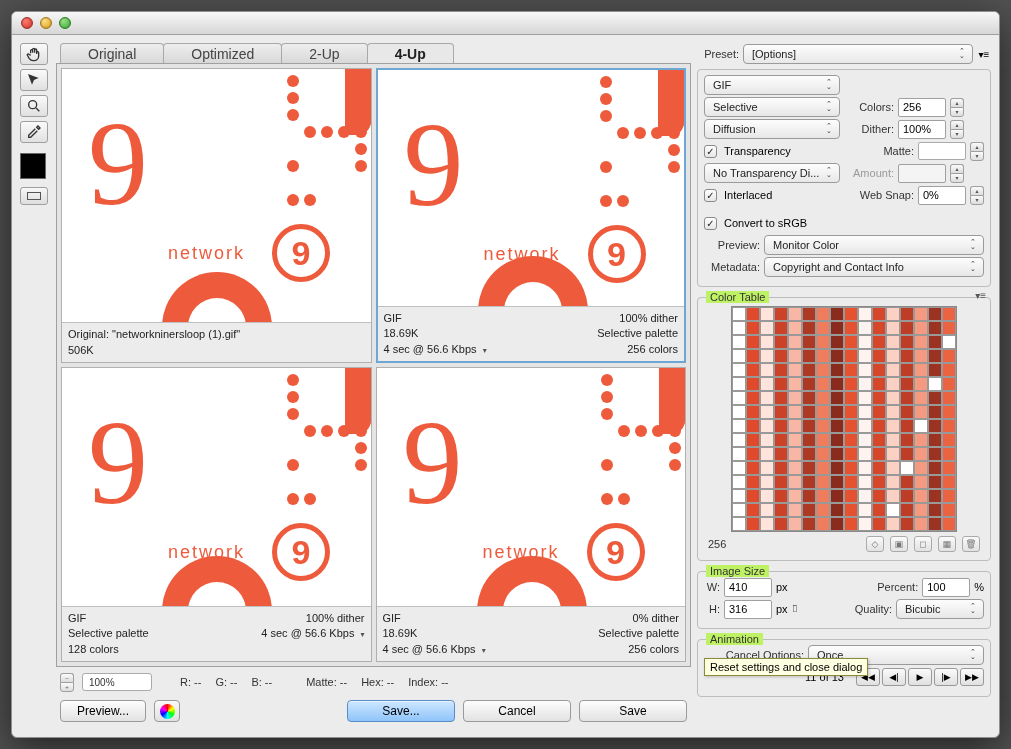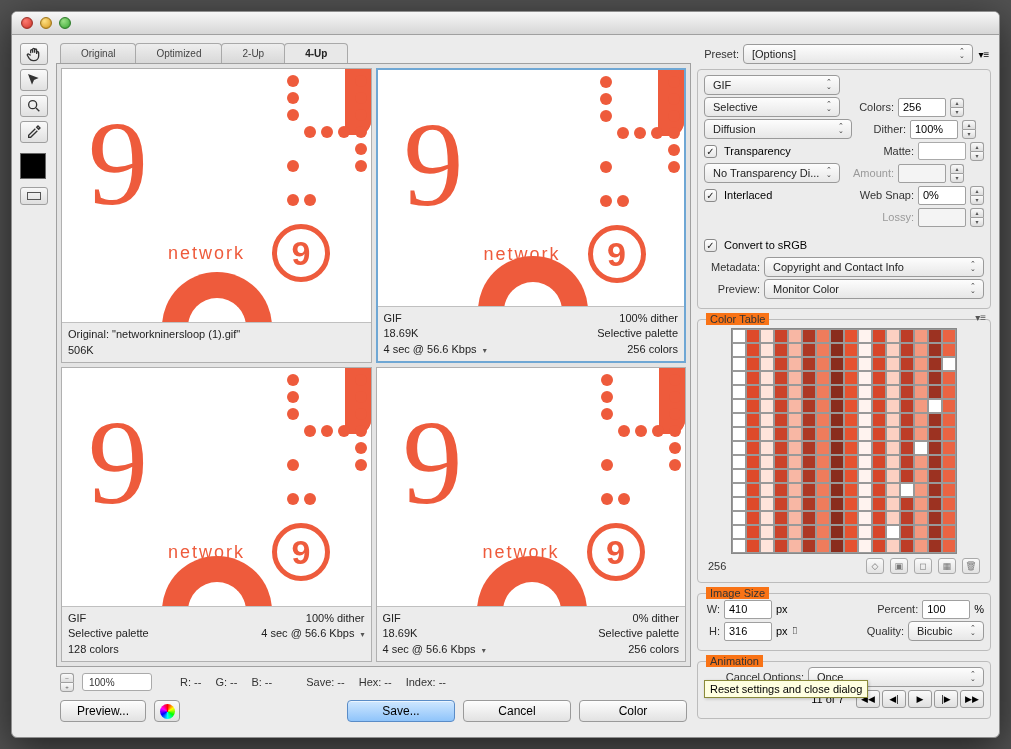--- a/index.html
+++ b/index.html
@@ -17,21 +17,21 @@
 .body { flex:1; display:flex; padding:8px; gap:6px; }
 .toolcol { width:30px; display:flex; flex-direction:column; gap:4px; }
 .toolbtn { width:28px; height:22px; background:linear-gradient(#fafafa,#e0e0e0); border:1px solid #9f9f9f; border-radius:3px; display:flex; align-items:center; justify-content:center; font-size:14px; color:#333; }
 .toolbtn svg { width:16px; height:16px; }
 .swatch { width:26px; height:26px; background:#000; border:1px solid #666; margin-top:6px; }
 .togbtn { width:28px; height:18px; background:linear-gradient(#f7f7f7,#dedede); border:1px solid #9f9f9f; border-radius:3px; margin-top:4px; display:flex; align-items:center; justify-content:center; }
 .togbtn div { width:14px; height:8px; border:1px solid #555; }
 
 .mainpane { flex:1; display:flex; flex-direction:column; }
 .tabs { display:flex; height:20px; padding-left:4px; }
-.tab { padding:3px 20px; background:linear-gradient(#eee,#d8d8d8); border:1px solid #a9a9a9; border-bottom:none; border-radius:4px 4px 0 0; margin-right:-1px; color:#444; font-size:10px; display:flex; align-items:center; }
+.tab { padding:3px 27px; background:linear-gradient(#eee,#d8d8d8); border:1px solid #a9a9a9; border-bottom:none; border-radius:4px 4px 0 0; margin-right:-1px; color:#444; font-size:14px; display:flex; align-items:center; }
 .tab.active { background:#e8e8e8; font-weight:bold; color:#222; }
 .previewgrid { flex:1; background:#e4e4e4; border:1px solid #a0a0a0; padding:4px; display:grid; grid-template-columns:1fr 1fr; grid-template-rows:1fr 1fr; gap:4px; }
 .pcell { border:1px solid #b0b0b0; background:#fff; display:flex; flex-direction:column; overflow:hidden; }
 .pcell.selected { border:2px solid #6fa7d4; }
 .pimg { flex:1; position:relative; overflow:hidden; background:#fff; }
 .pinfo { background:#ececec; padding:4px 6px; font-size:10px; color:#222; line-height:1.4; display:grid; grid-template-columns:1fr auto; gap:0 10px; border-top:1px solid #c0c0c0; }
 .pinfo span:nth-child(even){ text-align:right; }
 .flymenu::after { content:"▾"; font-size:8px; margin-left:3px; color:#555; }
 
 
@@ -71,21 +71,21 @@
 .sel.carets::after { content:"⌃\A⌄"; white-space:pre; background:none; font-size:7px; line-height:5px; top:3px; color:#333; }
 .numfield { width:48px; height:19px; border:1px solid #a0a0a0; background:#fff; padding:0 4px; font-size:11px; display:flex; align-items:center; border-radius:2px; }
 .numfield.dim { background:#f4f4f4; color:#bbb; }
 .stepper { width:14px; height:19px; display:flex; flex-direction:column; }
 .stepper div { flex:1; background:linear-gradient(#fafafa,#ddd); border:1px solid #9f9f9f; font-size:6px; display:flex; align-items:center; justify-content:center; color:#555; }
 .stepper div:first-child { border-bottom:none; border-radius:3px 3px 0 0; }
 .stepper div:last-child { border-radius:0 0 3px 3px; }
 .chk { width:13px; height:13px; border:1px solid #8a8a8a; border-radius:3px; background:linear-gradient(#fff,#e6e6e6); display:flex; align-items:center; justify-content:center; font-size:10px; color:#222; margin-right:3px; }
 .swatch-sm { width:48px; height:18px; border:1px solid #aaa; background:#fff; border-radius:2px; }
 .fieldset { border:1px solid #bcbcbc; border-radius:4px; padding:4px 6px 8px; position:relative; margin-top:8px; }
-.fieldset > .legend { position:absolute; top:-7px; left:8px; background:#f97316; padding:0 4px; font-size:11px; color:#333; }
+.fieldset > .legend { position:absolute; top:-7px; left:8px; background:#bef264; padding:0 4px; font-size:11px; color:#333; }
 .fieldset .flyout { position:absolute; top:-8px; right:4px; font-size:10px; color:#555; }
 
 .colortable { display:grid; grid-template-columns:repeat(16,14px); grid-auto-rows:14px; gap:0; border:1px solid #888; margin:4px auto 0; width:226px; }
 .csw { border:1px solid #999; }
 .ct-foot { display:flex; align-items:center; justify-content:space-between; margin-top:4px; padding:0 4px; font-size:10px; color:#333; }
 .ct-foot .btns { display:flex; gap:6px; }
 .ct-foot .ib { width:18px; height:16px; border:1px solid #aaa; background:linear-gradient(#fafafa,#e2e2e2); border-radius:3px; display:flex; align-items:center; justify-content:center; font-size:9px; color:#777; }
 
 .anim-controls { display:flex; gap:2px; }
 .anim-controls .ab { width:24px; height:18px; border:1px solid #999; background:linear-gradient(#fafafa,#e0e0e0); border-radius:3px; display:flex; align-items:center; justify-content:center; font-size:9px; }
@@ -451,35 +451,35 @@
       <div class="statusbar">
         <div class="stepper">
             <div>–</div>
             <div>+</div>
           </div>
         <div class="sb-seg" style="width:70px">100%</div>
         <div style="flex:1;display:flex;gap:14px;padding-left:20px">
           <span>R: --</span>
           <span>G: --</span>
           <span>B: --</span>
-          <span style="margin-left:20px">Save: --</span>
+          <span style="margin-left:20px">Matte: --</span>
           <span>Hex: --</span>
           <span>Index: --</span>
         </div>
       </div>
 
       <div class="footer">
         <div class="pushbtn">Preview...</div>
         <div class="colorbtn">
             <div class="colorwheel"></div>
           </div>
         <div style="flex:1"></div>
         <div class="pushbtn primary" style="width:108px;justify-content:center">Save...</div>
         <div class="pushbtn" style="width:108px;justify-content:center">Cancel</div>
-        <div class="pushbtn" style="width:108px;justify-content:center">Color</div>
+        <div class="pushbtn" style="width:108px;justify-content:center">Save</div>
       </div>
     </div>
 
     <div class="rightcol">
 
       <div class="prow">
         <span class="lbl" style="width:42px">Preset:</span>
         <div class="sel carets" style="flex:1">[Options]</div>
         <span style="width:14px;text-align:center;font-size:10px">▾≡</span>
       </div>
@@ -491,21 +491,21 @@
         <div class="prow">
           <div class="sel carets" style="width:136px">Selective</div>
           <span class="lbl" style="width:50px">Colors:</span>
           <div class="numfield">256</div>
           <div class="stepper">
               <div>▴</div>
               <div>▾</div>
             </div>
         </div>
         <div class="prow">
-          <div class="sel carets" style="width:148px">Diffusion</div>
+          <div class="sel carets" style="width:136px">Diffusion</div>
           <span class="lbl" style="width:50px">Dither:</span>
           <div class="numfield">100%</div>
           <div class="stepper">
               <div>▴</div>
               <div>▾</div>
             </div>
         </div>
         <div class="prow">
           <div class="chk">✓</div>
           <span>Transparency</span>
@@ -528,40 +528,32 @@
         <div class="prow">
           <div class="chk">✓</div>
           <span>Interlaced</span>
           <span class="lbl" style="margin-left:auto;width:62px">Web Snap:</span>
           <div class="numfield">0%</div>
           <div class="stepper">
               <div>▴</div>
               <div>▾</div>
             </div>
         </div>
-        <div class="prow">
-          <span class="lbl dim" style="margin-left:auto;width:50px">Lossy:</span>
-          <div class="numfield dim"></div>
-          <div class="stepper">
-              <div>▴</div>
-              <div>▾</div>
-            </div>
-        </div>
         <div style="height:6px"></div>
         <div class="prow">
           <div class="chk">✓</div>
           <span>Convert to sRGB</span>
         </div>
         <div class="prow">
+          <span class="lbl" style="width:56px">Preview:</span>
+          <div class="sel carets" style="flex:1">Monitor Color</div>
+        </div>
+        <div class="prow">
           <span class="lbl" style="width:56px">Metadata:</span>
           <div class="sel carets" style="flex:1">Copyright and Contact Info</div>
-        </div>
-        <div class="prow">
-          <span class="lbl" style="width:56px">Preview:</span>
-          <div class="sel carets" style="flex:1">Monitor Color</div>
         </div>
       </div>
 
       <div class="fieldset">
         <span class="legend">Color Table</span>
         <span class="flyout">▾≡</span>
         <div class="colortable" id="ctable">
             <div class="csw" style="background: rgb(255, 255, 255);"></div>
             <div class="csw" style="background: rgb(222, 74, 43);"></div>
             <div class="csw" style="background: rgb(255, 228, 219);"></div>
@@ -840,32 +832,32 @@
           <span style="margin-left:auto" class="lbl">Percent:</span>
           <div class="numfield">100</div>
           <span>%</span>
         </div>
         <div class="prow">
           <span class="lbl" style="width:16px">H:</span>
           <div class="numfield">316</div>
           <span>px</span>
           <span style="font-size:10px">⌷</span>
           <span style="margin-left:auto" class="lbl">Quality:</span>
-          <div class="sel carets" style="width:76px">Bicubic</div>
+          <div class="sel carets" style="width:88px">Bicubic</div>
         </div>
       </div>
 
       <div class="fieldset" style="position:relative">
         <span class="legend">Animation</span>
         <div class="prow">
           <span class="lbl" style="width:100px">Cancel Options:</span>
           <div class="sel carets" style="flex:1">Once</div>
         </div>
         <div class="prow" style="justify-content:flex-end">
-          <span style="margin-right:8px">11 of 7</span>
+          <span style="margin-right:8px">11 of 13</span>
           <div class="anim-controls">
             <div class="ab">◀◀</div>
             <div class="ab">◀|</div>
             <div class="ab">▶</div>
             <div class="ab">|▶</div>
             <div class="ab">▶▶</div>
           </div>
         </div>
         <div class="tooltip" style="left:6px;bottom:20px">Reset settings and close dialog</div>
       </div>

